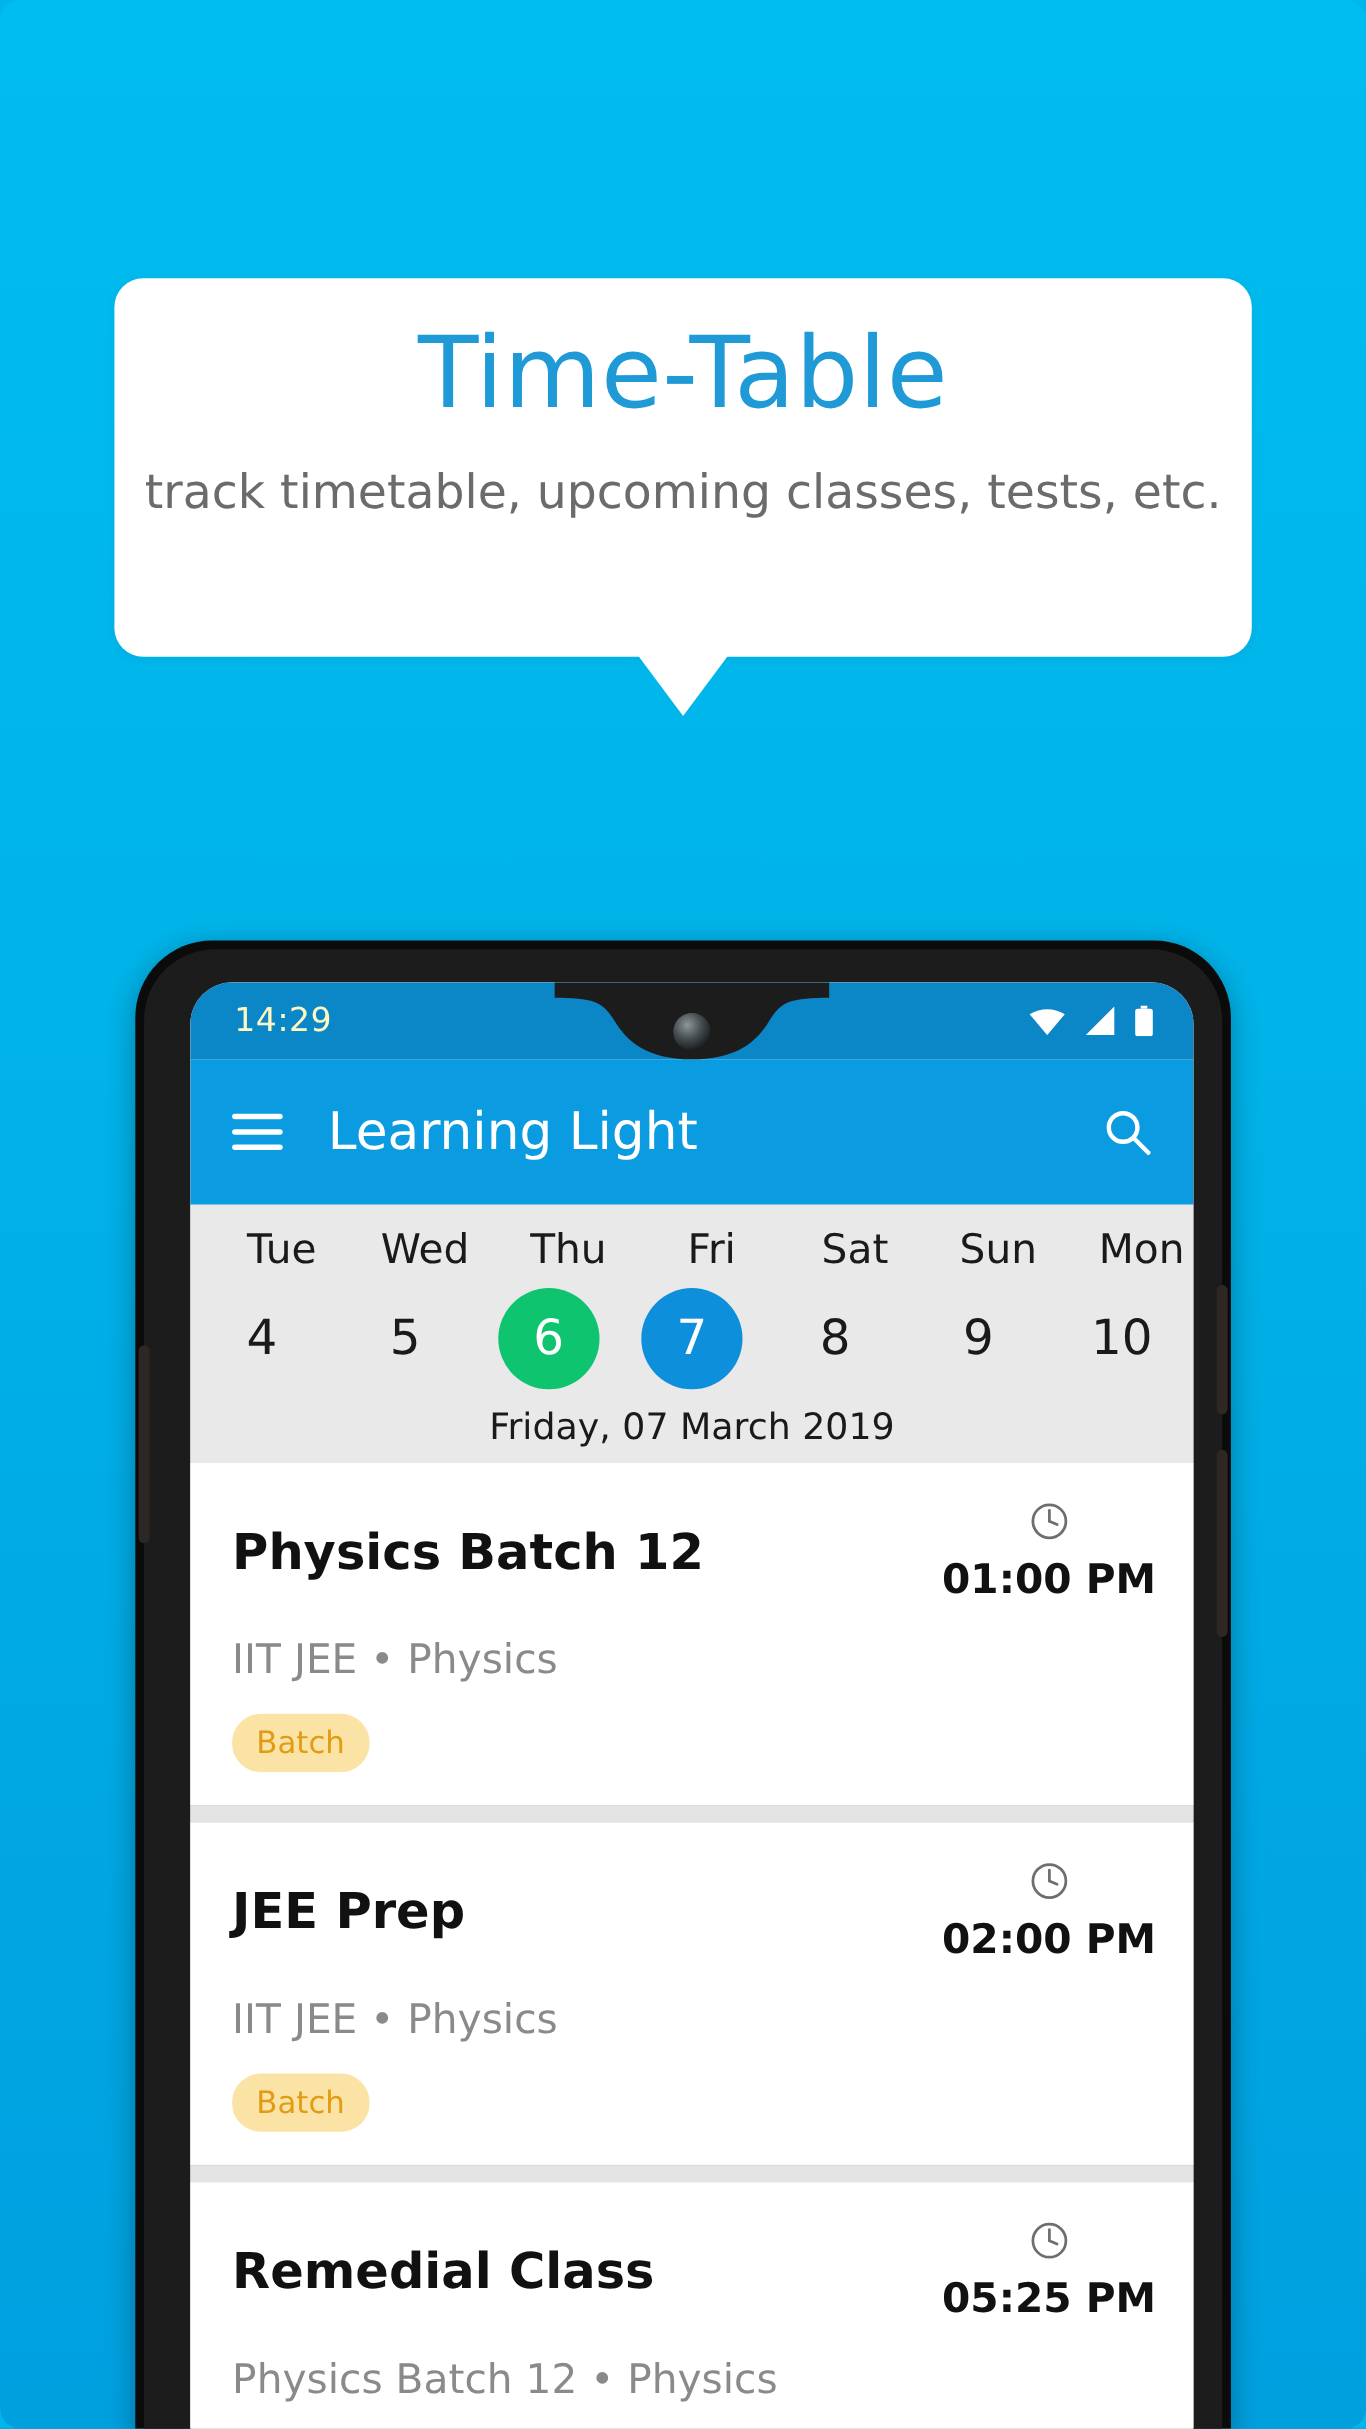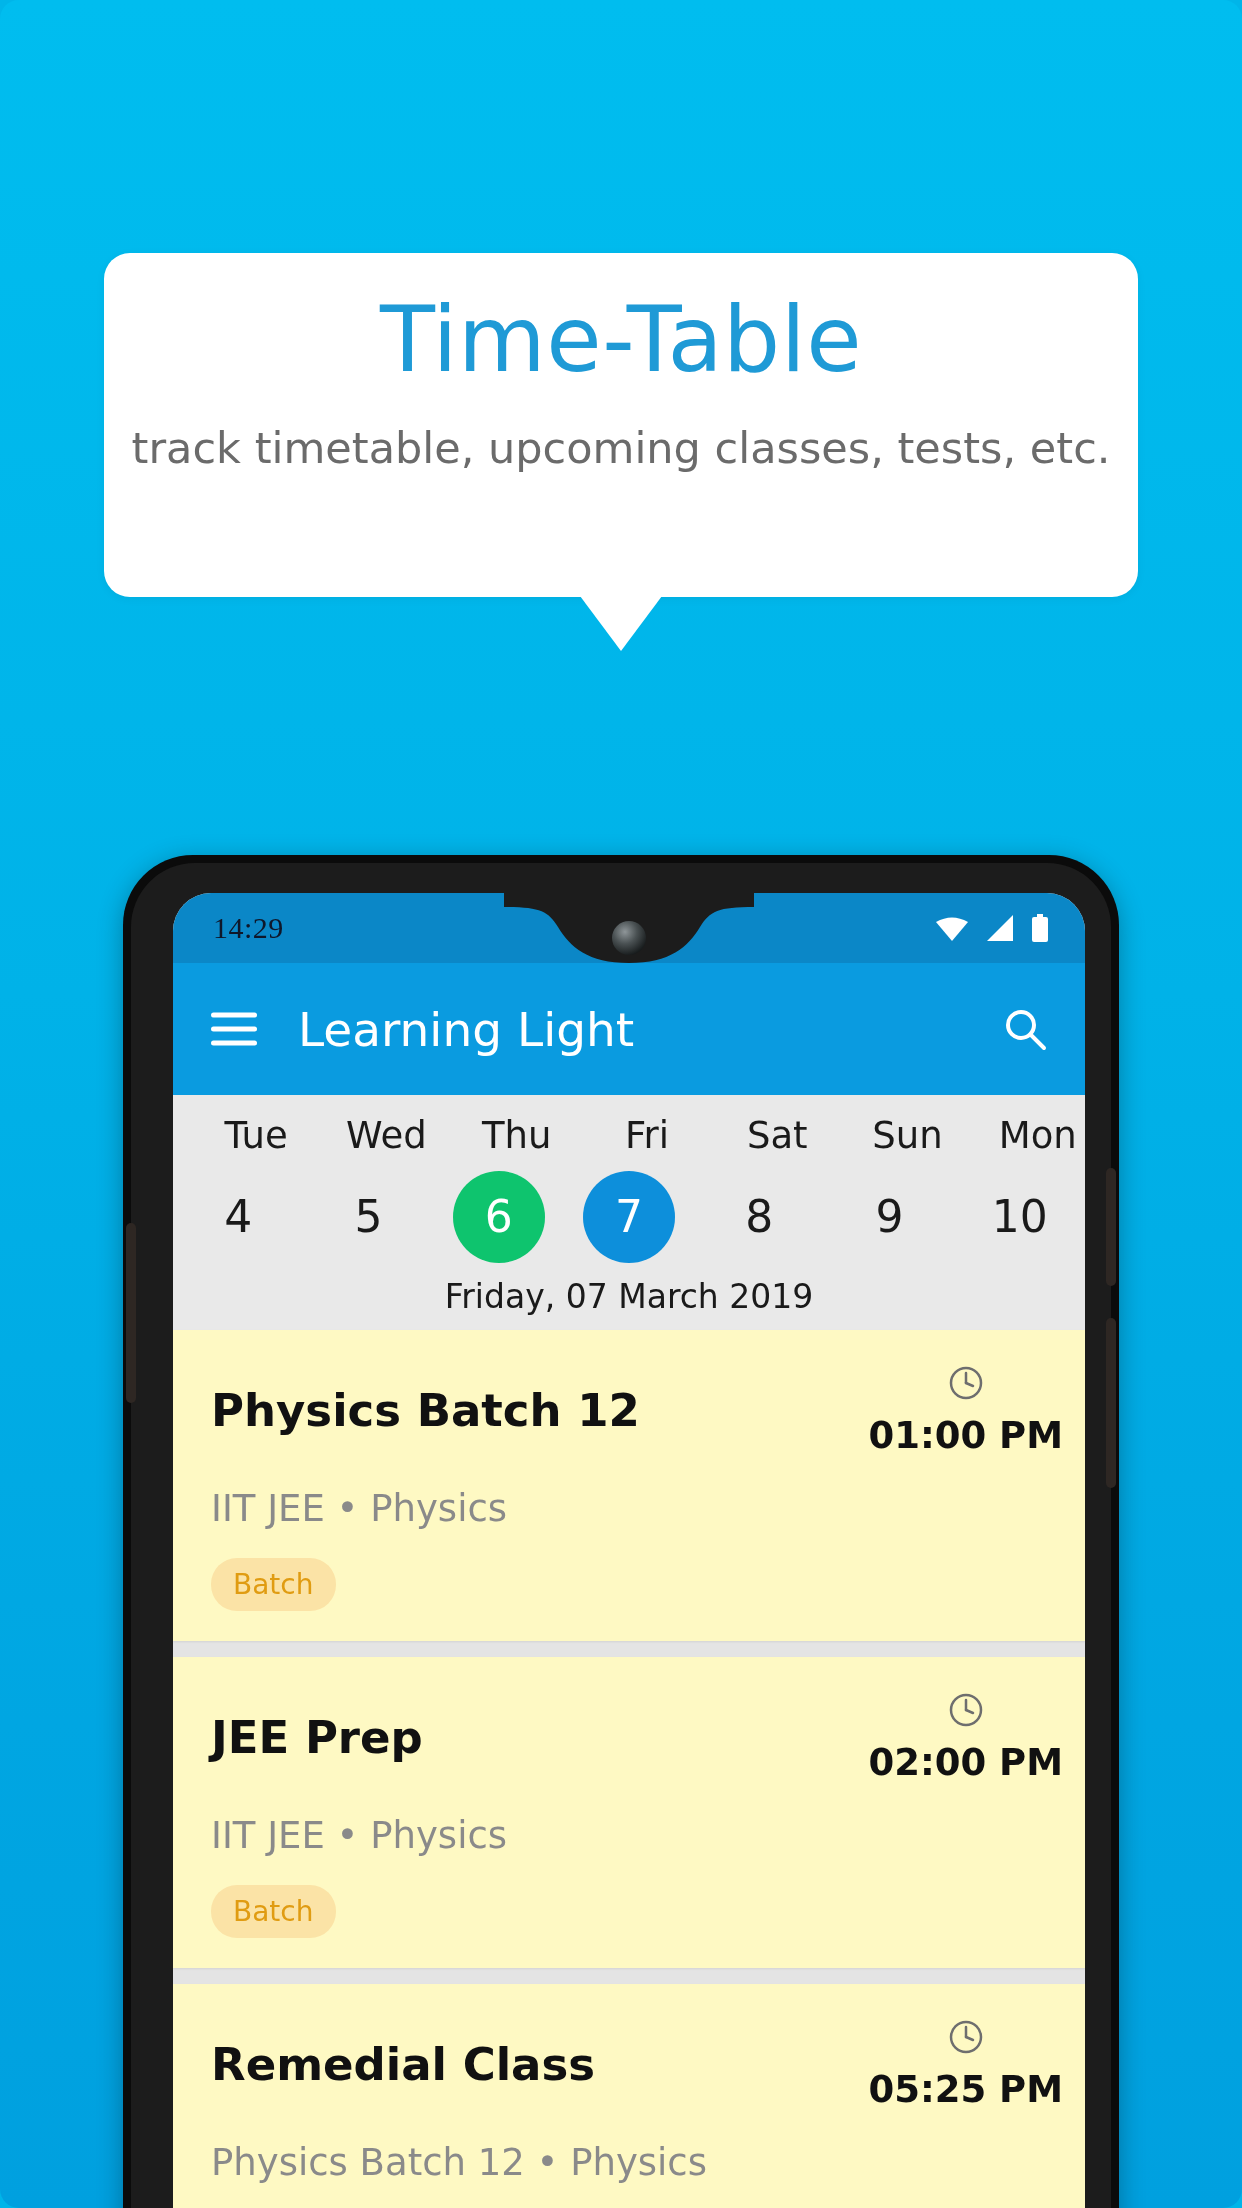--- a/index.html
+++ b/index.html
@@ -118,22 +118,21 @@
     background: #e9e9e9;
     border-radius: 38px 38px 20px 20px;
     overflow: hidden;
   }
 
   
   #statusbar {
     position: relative;
     height: 70px;
     background: #0b87c7;
-    color: #0f172a;
-    font-family: Liberation Serif, serif;
+    color: #fef9c3;
   }
   #status-time {
     position: absolute;
     left: 40px;
     top: 50%;
     transform: translateY(-50%);
     font-size: 30px;
     font-weight: 400;
     letter-spacing: 0.5px;
   }
@@ -251,23 +250,23 @@
     font-size: 33px;
     color: #1a1a1a;
     margin-top: 14px;
   }
 
   
   #class-list {
     background: #e4e4e4;
   }
   .class-card {
-    background: #fef9c3;
+    background: #ffffff;
     margin-bottom: 16px;
-    padding: 34px 22px 30px 38px;
+    padding: 34px 34px 30px 38px;
     position: relative;
     box-shadow: 0 1px 2px rgba(0,0,0,0.08);
   }
   .card-top {
     display: flex;
     align-items: center;
     justify-content: space-between;
   }
   .card-title {
     font-size: 45px;

